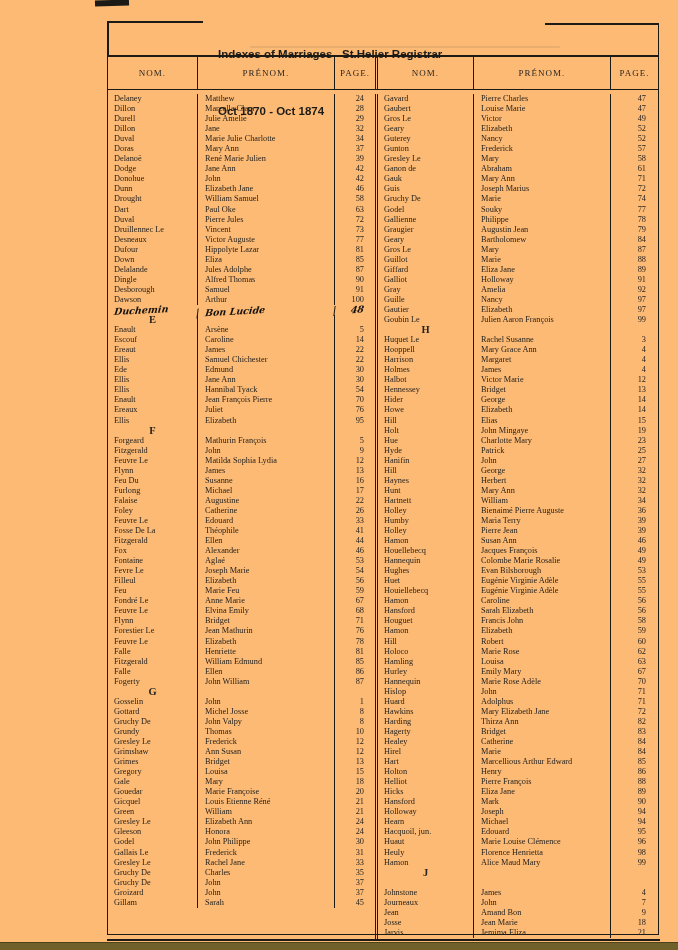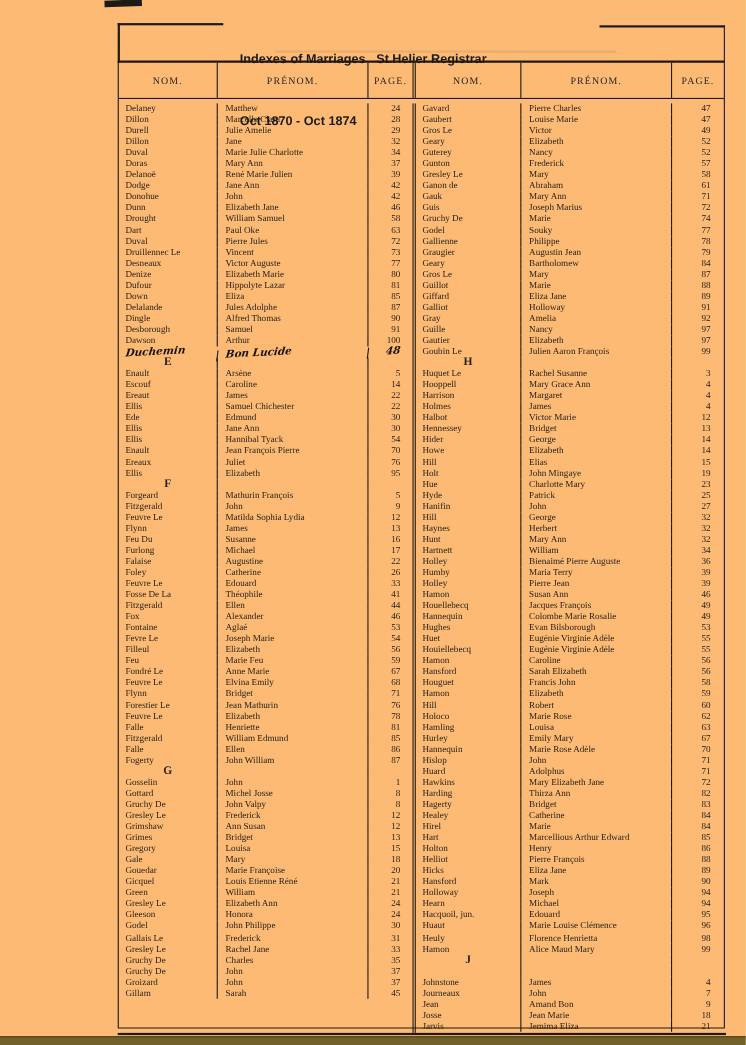--- a/index.html
+++ b/index.html
@@ -139,25 +139,20 @@
             <div class="cell nom">Druillennec Le</div>
             <div class="cell pre">Vincent</div>
             <div class="cell pg">73</div>
           </div>
           <div class="trow entry">
             <div class="cell nom">Desneaux</div>
             <div class="cell pre">Victor Auguste</div>
             <div class="cell pg">77</div>
           </div>
           <div class="trow entry">
-            <div class="cell nom">Denize</div>
-            <div class="cell pre">Elizabeth Marie</div>
-            <div class="cell pg">80</div>
-          </div>
-          <div class="trow entry">
             <div class="cell nom">Dufour</div>
             <div class="cell pre">Hippolyte Lazar</div>
             <div class="cell pg">81</div>
           </div>
           <div class="trow entry">
             <div class="cell nom">Down</div>
             <div class="cell pre">Eliza</div>
             <div class="cell pg">85</div>
           </div>
           <div class="trow entry">
@@ -382,20 +377,25 @@
           </div>
           <div class="trow entry">
             <div class="cell nom">Gottard</div>
             <div class="cell pre">Michel Josse</div>
             <div class="cell pg">8</div>
           </div>
           <div class="trow entry">
             <div class="cell nom">Gruchy De</div>
             <div class="cell pre">John Valpy</div>
             <div class="cell pg">8</div>
+          </div>
+          <div class="trow entry">
+            <div class="cell nom">Grundy</div>
+            <div class="cell pre">Thomas</div>
+            <div class="cell pg">10</div>
           </div>
           <div class="trow entry">
             <div class="cell nom">Gresley Le</div>
             <div class="cell pre">Frederick</div>
             <div class="cell pg">12</div>
           </div>
           <div class="trow entry">
             <div class="cell nom">Grimshaw</div>
             <div class="cell pre">Ann Susan</div>
             <div class="cell pg">12</div>

